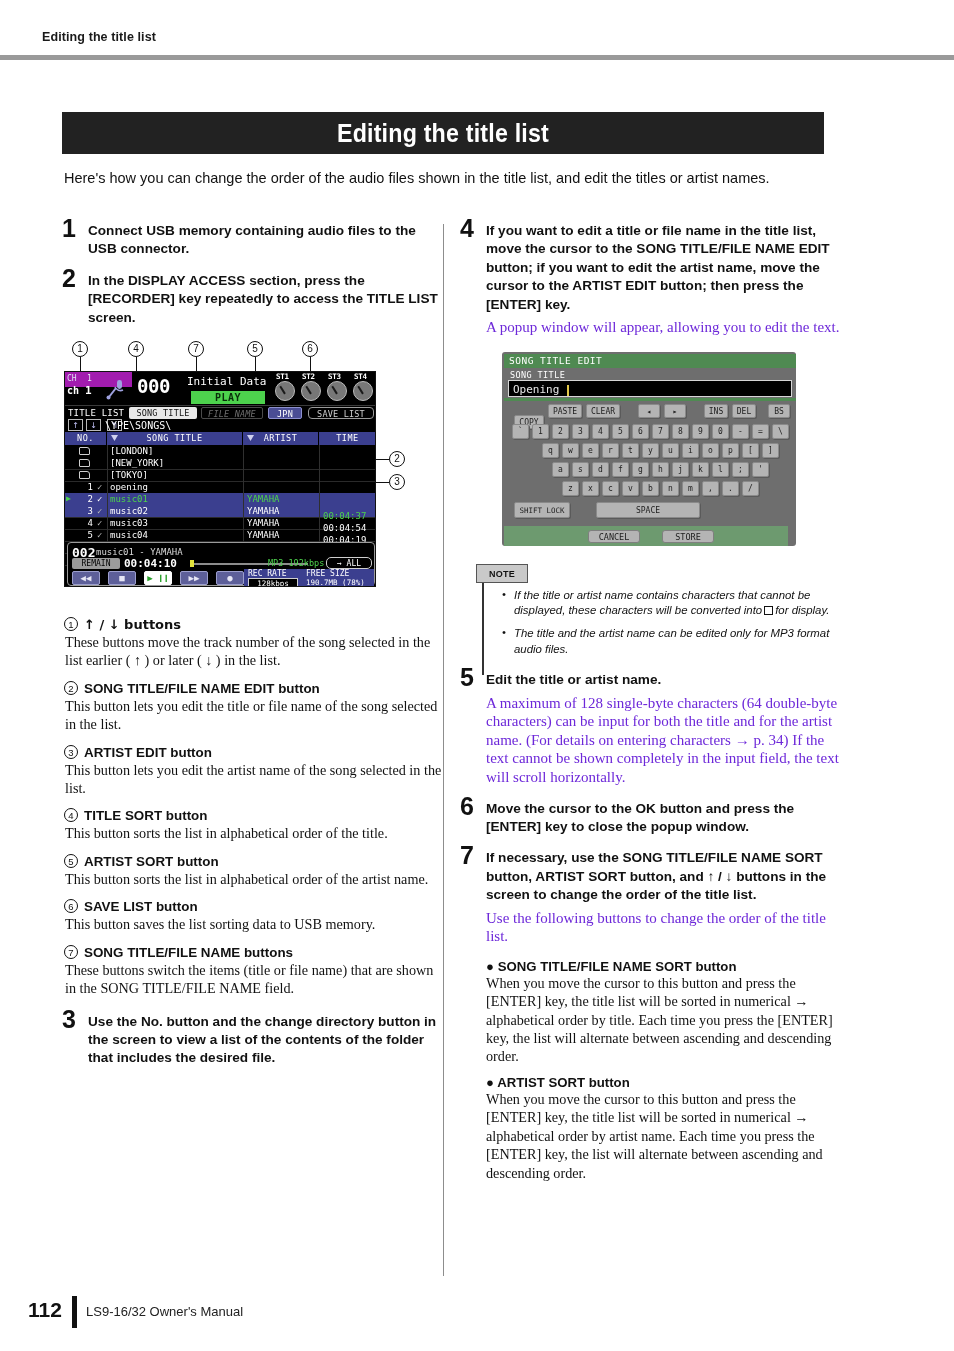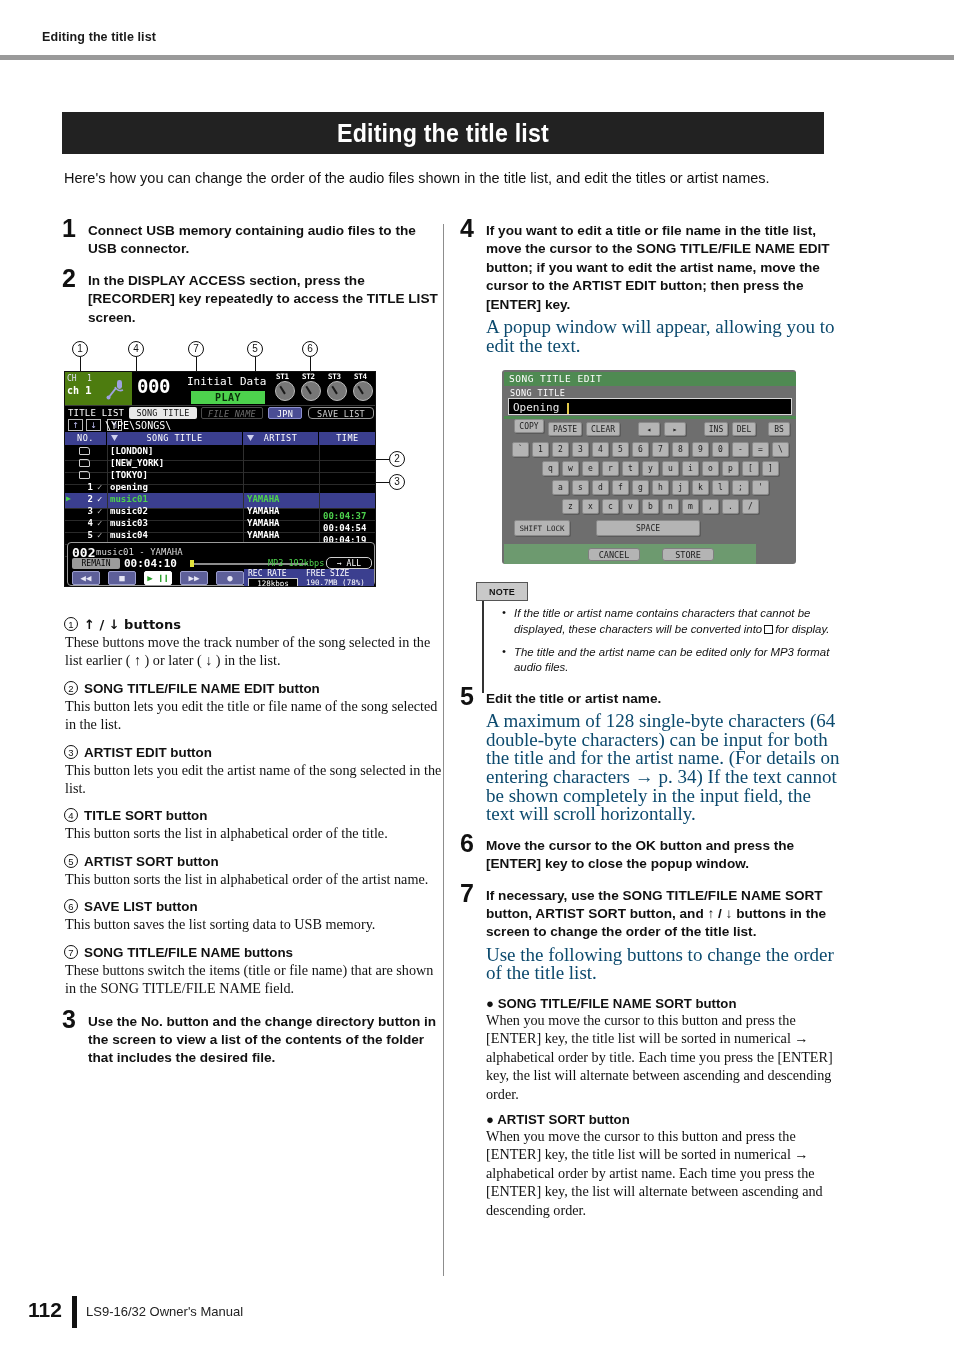--- a/index.html
+++ b/index.html
@@ -57,21 +57,21 @@
     position:absolute; left:-2px; top:-6px;
     font-family:"Liberation Sans", sans-serif;
     font-weight:bold; font-size:25px; color:#111; line-height:1;
   }
   .step .head {
     font-family:"Liberation Sans", sans-serif;
     font-weight:bold; font-size:13.6px; line-height:18.4px; color:#111;
   }
   .step .body {
     font-family:"Liberation Serif", serif;
-    font-size:19px; line-height:18.6px; color:#0c4a6e;
+    font-size:15px; line-height:18.6px; color:#6d28d9;
     margin-top:4px;
   }
 
   
   .cnum-item { margin-bottom:11px; }
   .cnum-title {
     font-family:"Liberation Sans", sans-serif;
     font-weight:bold; font-size:13.4px; color:#111;
     display:flex; align-items:baseline; gap:6px;
   }
@@ -142,22 +142,22 @@
   .lcd {
     position:absolute; left:0px; top:30px; width:312px; height:216px;
     background:#000; border:1.5px solid #111;
     font-family:"DejaVu Sans Mono", monospace;
     overflow:hidden;
   }
 
   
   .lcd-top { position:absolute; left:0; top:0; width:312px; height:33px; background:#000; }
   .lcd-chbox {
-    position:absolute; left:0; top:0; width:68px; height:33px;
-    background:#4d7c0f;
+    position:absolute; left:0; top:0; width:68px; height:15px;
+    background:#a21caf;
     border-right:1px solid #000;
     padding-left:8px;
   }
   .lcd-chbox .ch1 { position:absolute; left:2px; top:2px; font-size:8px; color:#dfe0f5; }
   .lcd-chbox .ch2 { position:absolute; left:2px; top:13px; font-size:10px; font-weight:bold; color:#fff; }
   .lcd-chbox .n1  { position:absolute; left:22px; top:2px; font-size:8px; color:#e8e8f8; }
   .lcd-chbox .n2  { position:absolute; left:20px; top:12px; font-size:11px; font-weight:bold; color:#fff; }
   .mic {
     position:absolute; left:40px; top:6px; width:24px; height:22px;
   }
@@ -225,23 +225,23 @@
     letter-spacing:.5px; border-right:1px solid #000;
   }
   .sortmark {
     position:absolute; top:3px; width:7px; height:6px; background:#cfd0ee;
     clip-path:polygon(0 0,100% 0,50% 100%);
   }
 
   
   .lcd-rows { position:absolute; left:0; top:73px; width:312px; height:97px; background:#000;}
   .row {
-    position:absolute; left:0; width:312px; height:16px;
+    position:absolute; left:0; width:312px; height:25px;
     border-bottom:1px solid #2a2a2a;
-    font-size:9px; color:#ffffff;font-weight:bold;
+    font-size:9px; color:#ffffff;
   }
   .row.sel { background:#3b3f8f; }
   .row .c-play { position:absolute; left:1px; top:1px; width:8px; color:#4dd24d; font-size:8px;}
   .c-no   { position:absolute; left:10px; width:18px; text-align:right; top:1px; }
   .c-chk  { position:absolute; left:32px; top:1px; color:#b9b9b9; font-size:9px;}
   .c-fold { position:absolute; left:14px; top:2px; width:11px; height:8px;
             border:1px solid #cfcfcf; border-radius:1px 3px 1px 1px;}
   .c-title{ position:absolute; left:45px; top:1px; }
   .c-art  { position:absolute; left:182px; top:1px; }
   .c-time { position:absolute; left:258px; top:18px; }
@@ -318,21 +318,21 @@
   .pop-greenbar { position:absolute; left:2px; top:46px; width:292px; height:3px; background:#4f8a52;}
 
   .kb { position:absolute; left:0; top:49px; width:298px; height:125px; background:#6e6e6e;}
   .k {
     position:absolute; background:#b4b4b4; border:1px solid #8a8a8a;
     color:#1d1d1d; font-size:8px; text-align:center; font-family:"DejaVu Sans Mono", monospace;
     border-radius:2px; box-shadow: 1px 1px 0 #5a5a5a;
   }
   .fnrow { position:absolute; left:0; top:0; width:298px; height:20px; }
   .pop-footer {
-    position:absolute; left:2px; top:174px; width:252px; height:22px; background:#6d9a6f;
+    position:absolute; left:2px; top:174px; width:284px; height:22px; background:#6d9a6f;
   }
   .fbtn {
     position:absolute; top:4px; height:13px; background:#b4b4b4;
     border:1px solid #7f7f7f; border-radius:3px;
     color:#1d1d1d; font-size:8.5px; text-align:center; line-height:12px;
   }
 
   
   .footer { position:absolute; left:28px; top:1298px; width:900px; height:36px; }
   .pg {
@@ -642,21 +642,21 @@
       <div class="pop-fieldlabel">SONG TITLE</div>
       <div class="pop-inputwrap">
         <span class="val">Opening</span>
           <span class="caret" style="position:absolute;left:58px;top:4px;"></span>
       </div>
       <div class="pop-greenbar"></div>
 
       <div class="kb">
 
         <div class="fnrow">
-          <div class="k" style="left:12px; top:0; width:30px;height:14px;line-height:13px;">COPY</div>
+          <div class="k" style="left:12px; top:14px; width:30px;height:14px;line-height:13px;">COPY</div>
           <div class="k" style="left:46px; top:3px; width:34px;height:14px;line-height:13px;">PASTE</div>
           <div class="k" style="left:84px; top:3px; width:34px;height:14px;line-height:13px;">CLEAR</div>
           <div class="k" style="left:136px;top:3px; width:22px;height:14px;line-height:13px;">◂</div>
           <div class="k" style="left:162px;top:3px; width:22px;height:14px;line-height:13px;">▸</div>
           <div class="k" style="left:202px;top:3px; width:24px;height:14px;line-height:13px;">INS</div>
           <div class="k" style="left:230px;top:3px; width:24px;height:14px;line-height:13px;">DEL</div>
           <div class="k" style="left:266px;top:3px; width:22px;height:14px;line-height:13px;">BS</div>
         </div>
 
         <div>

